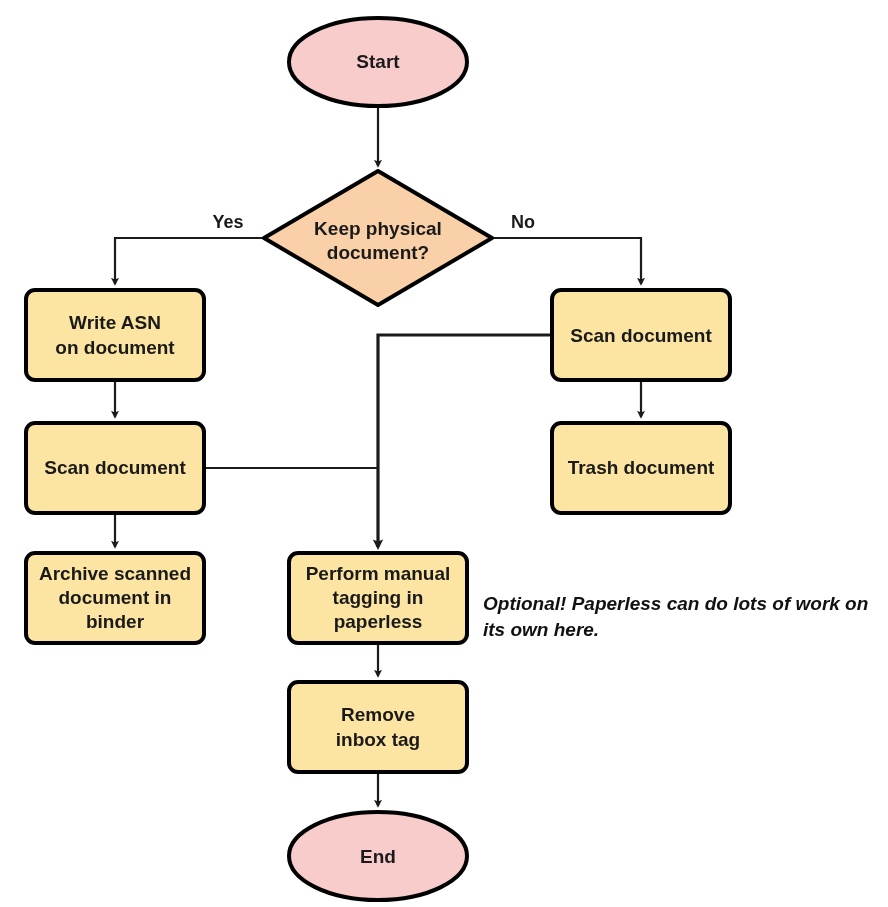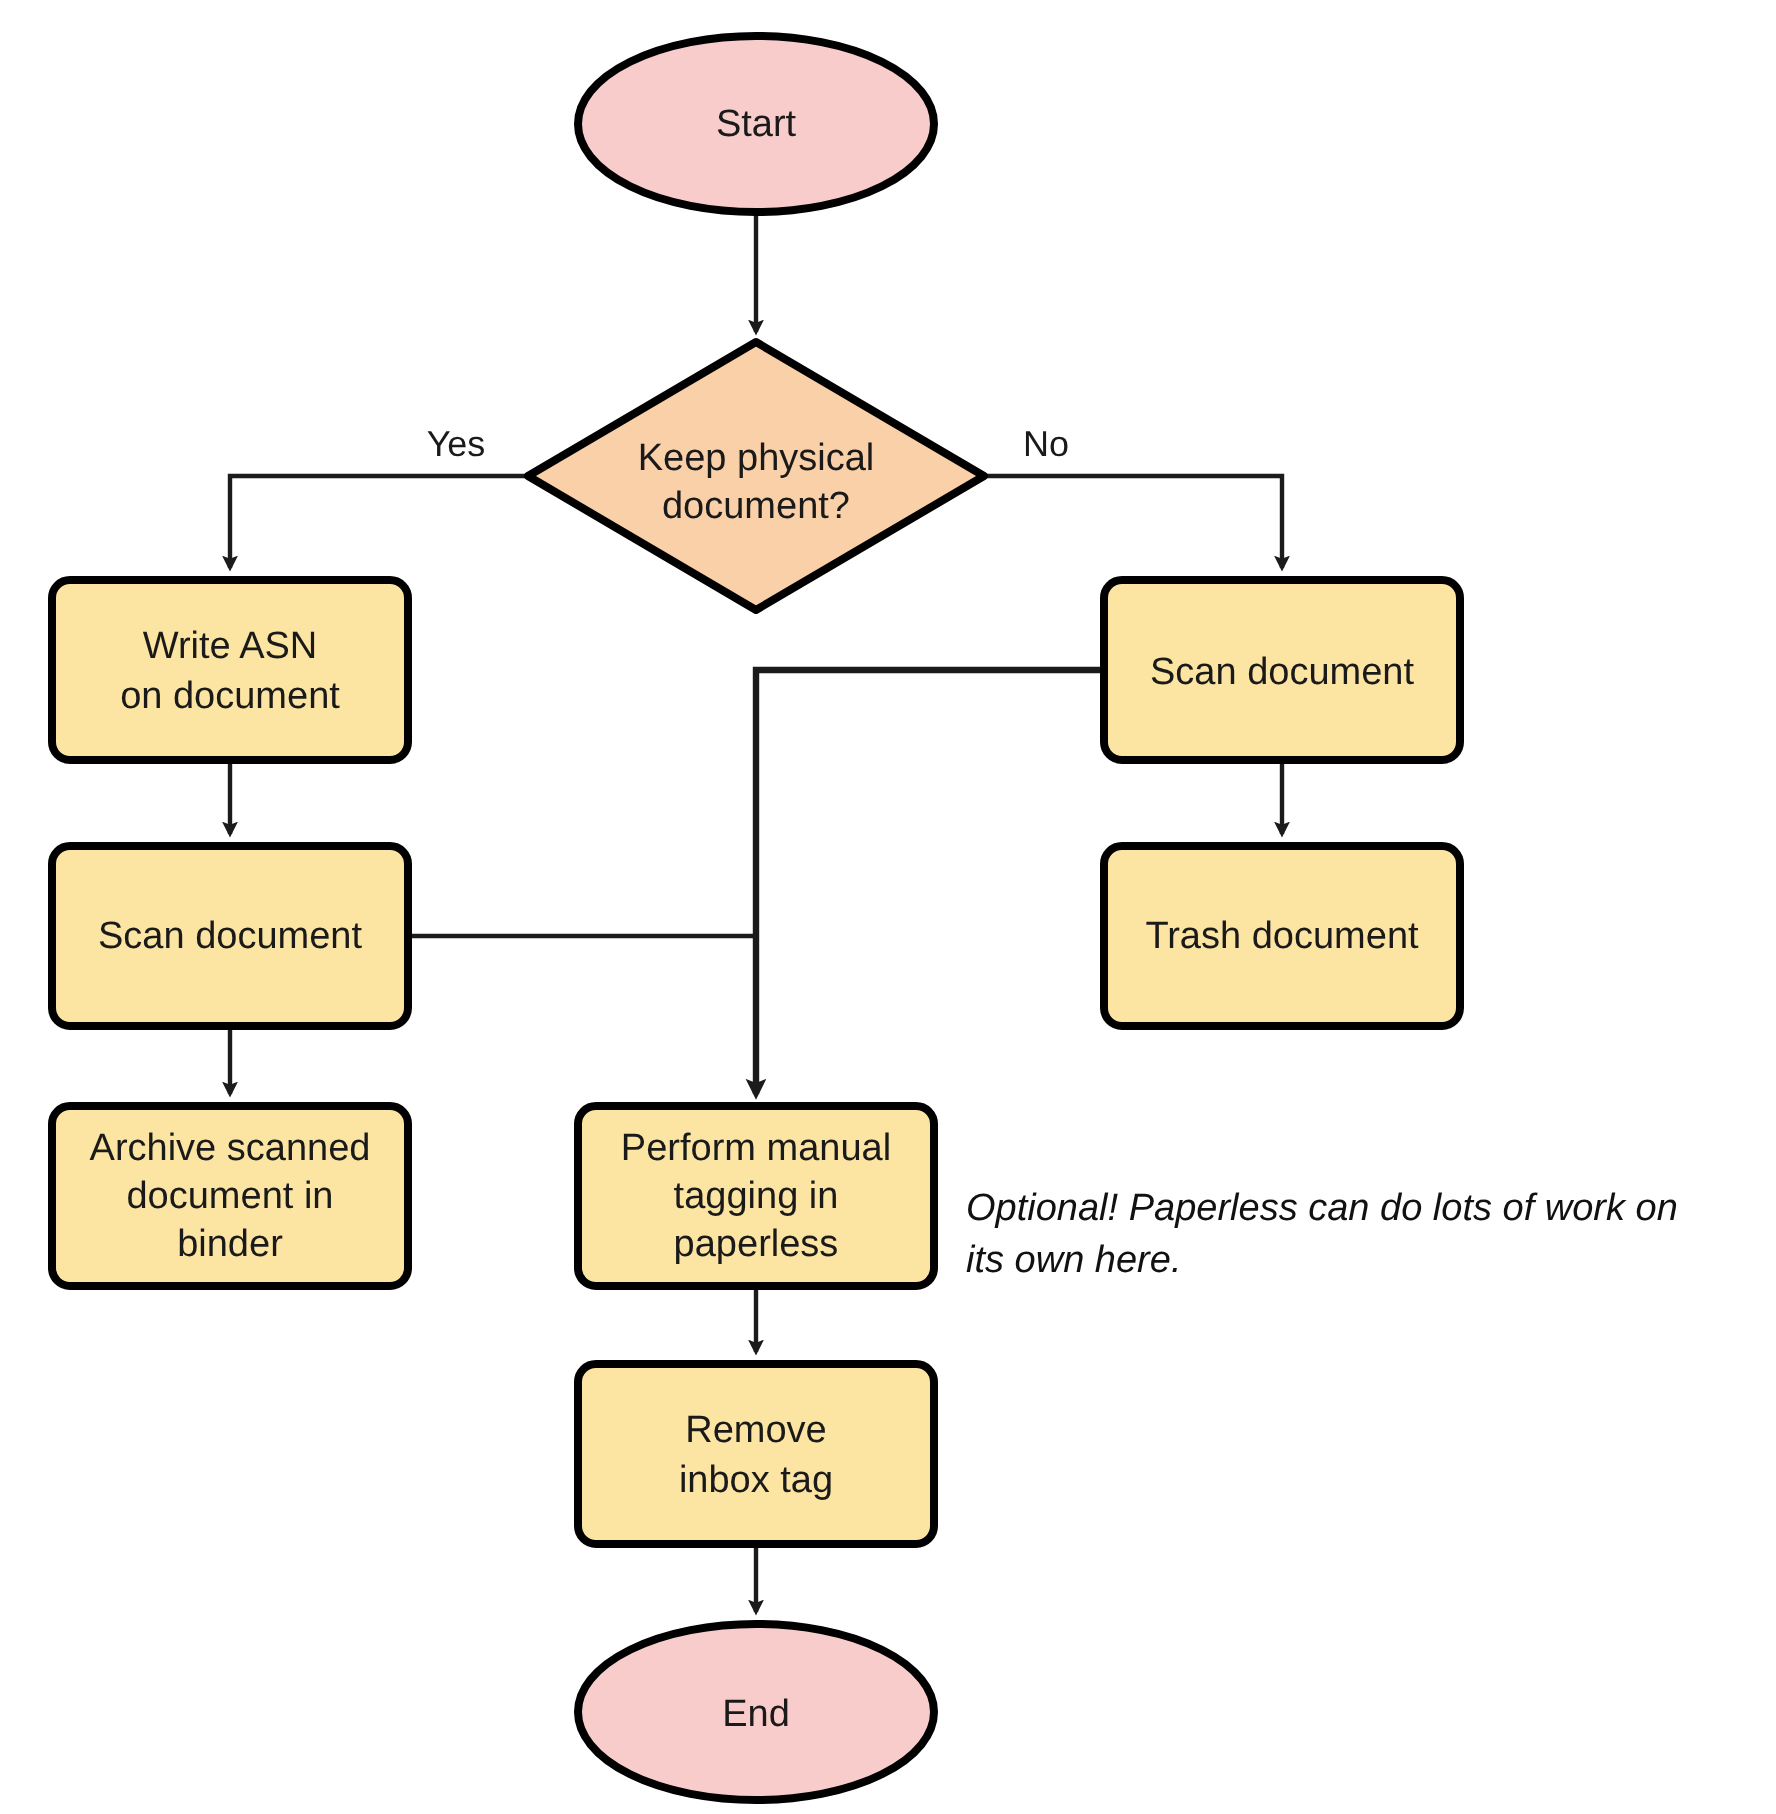--- a/index.html
+++ b/index.html
@@ -1,18 +1,18 @@
 <!DOCTYPE html>
 <html><head>
 <meta charset="utf-8">
 <style>
   html,body{margin:0;padding:0;background:#ffffff;}
   body{width:888px;height:907px;position:relative;overflow:hidden;
        font-family:"Liberation Sans",sans-serif;}
-  #stage{position:absolute;left:0;top:0;width:888px;height:907px;}
+  #stage{position:absolute;left:0;top:0;width:888px;height:907px;font-weight:bold;}
   svg#flow{position:absolute;left:0;top:0;width:888px;height:907px;}
   .nodeText{font-family:"Liberation Sans",sans-serif;font-size:19px;fill:#1a1a1a;
             text-anchor:middle;dominant-baseline:middle;}
   .edgeLabel{font-family:"Liberation Sans",sans-serif;font-size:18px;fill:#1a1a1a;}
   .noteText{font-family:"Liberation Sans",sans-serif;font-size:19px;fill:#111111;
             font-style:italic;}
   .shape{stroke:#000000;stroke-linejoin:round;}
   .term{stroke-width:4;}
   .proc{stroke-width:4;}
   .dec{stroke-width:4;}

